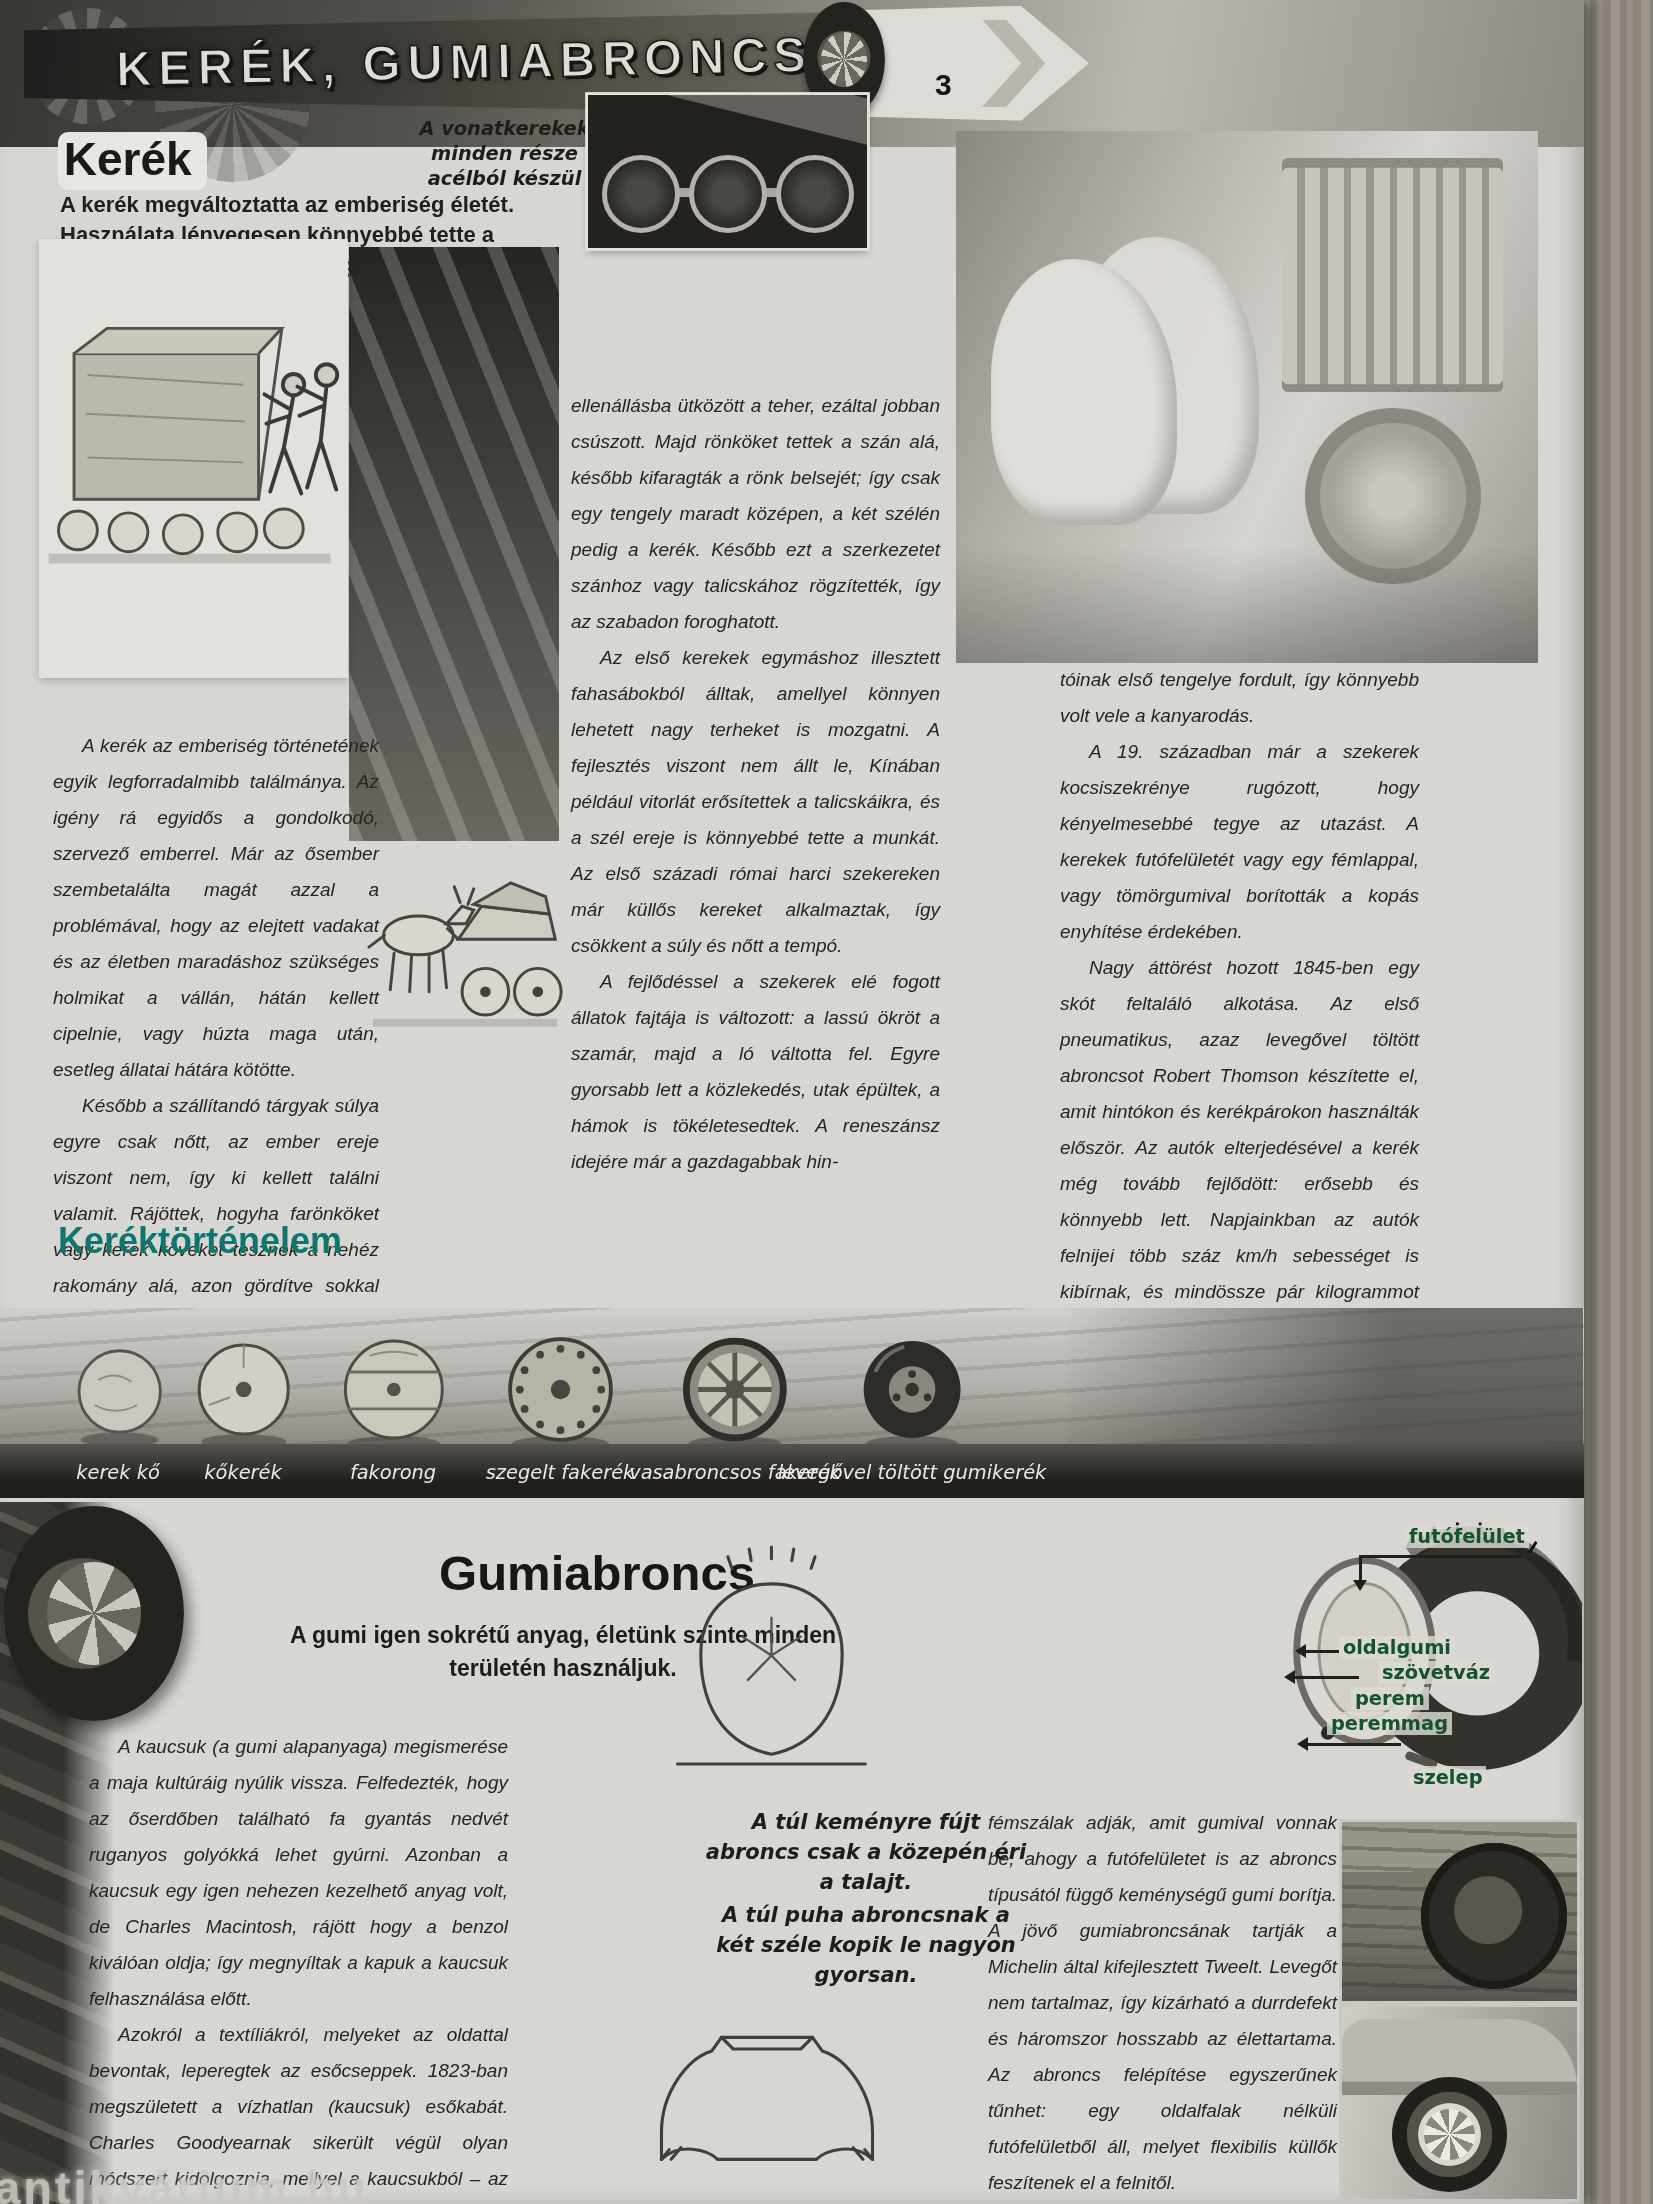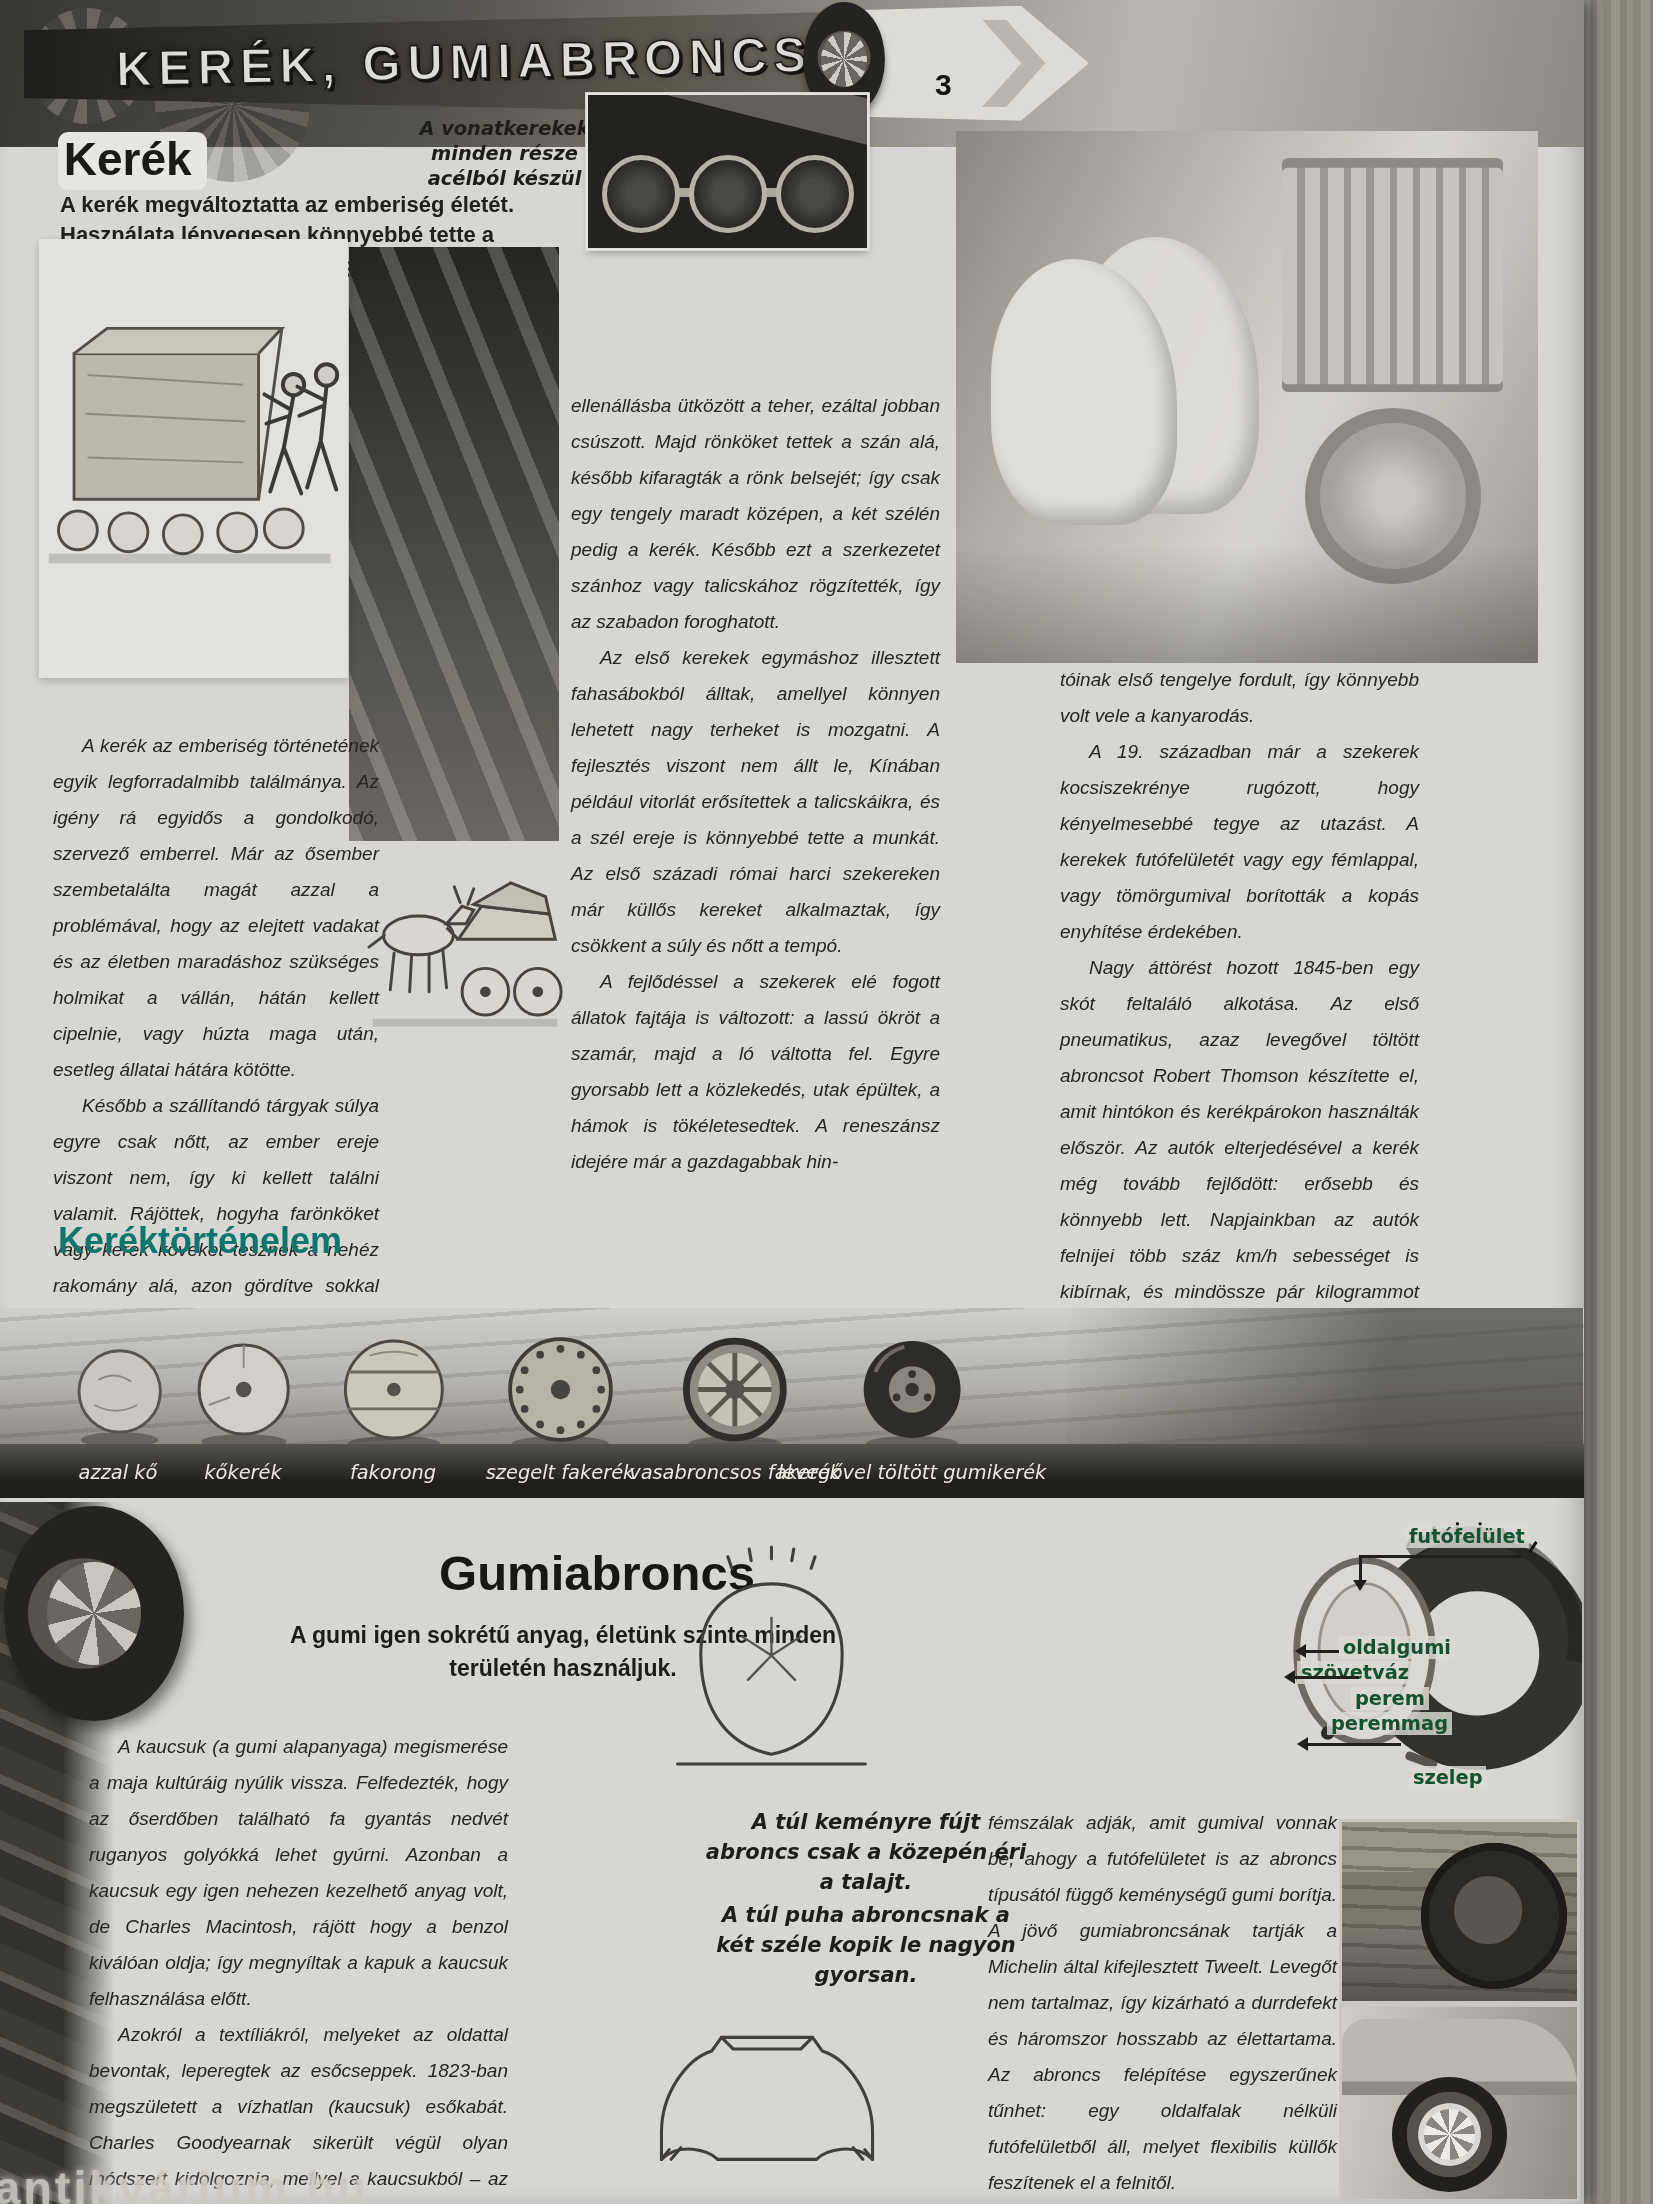--- a/index.html
+++ b/index.html
@@ -308,21 +308,21 @@
       <g fill="#35332e">
         <circle cx="940" cy="64" r="4"></circle>
           <circle cx="956" cy="88" r="4"></circle>
           <circle cx="924" cy="88" r="4"></circle>
       </g>
       <path d="M902,62 a46,46 0 0 1 30,-26" stroke="#6d6a63" stroke-width="4" fill="none"></path>
     </g>
   </svg>
 
   <div class="abs wh-strip"></div>
-  <div class="wlabel" style="left:118px">azzal kő</div>
+  <div class="wlabel" style="left:118px">kerek kő</div>
   <div class="wlabel" style="left:243px">kőkerék</div>
   <div class="wlabel" style="left:393px">fakorong</div>
   <div class="wlabel" style="left:560px">szegelt fakerék</div>
   <div class="wlabel" style="left:735px">vasabroncsos fakerék</div>
   <div class="wlabel" style="left:912px">levegővel töltött gumikerék</div>
 
   <div class="abs tread-strip"></div>
   <div class="abs photo-tire-left"></div>
 
   <div class="abs g-title">Gumiabroncs</div>
@@ -369,21 +369,21 @@
       <circle cx="46" cy="234" r="7" fill="#2f2d29"></circle>
       <circle cx="122" cy="234" r="7" fill="#2f2d29"></circle>
       <rect x="128" y="252" width="34" height="9" rx="4" fill="#56534d" transform="rotate(20 128 252)"></rect>
     </svg>
   </div>
   <div class="dlabel" style="left:1405px;top:1525px">futófelület</div>
   <div class="arrH" style="left:1359px;top:1555px;width:163px"></div>
   <div class="arrV" style="left:1359px;top:1555px;height:31px"></div>
   <div class="dlabel" style="left:1339px;top:1636px">oldalgumi</div>
   <div class="arrL" style="left:1302px;top:1650px;width:37px"></div>
-  <div class="dlabel" style="left:1297px;top:1661px">szövetváz</div>
+  <div class="dlabel" style="left:1378px;top:1661px">szövetváz</div>
   <div class="arrL" style="left:1291px;top:1676px;width:68px"></div>
   <div class="dlabel" style="left:1351px;top:1687px">perem</div>
   <div class="dlabel" style="left:1327px;top:1712px">peremmag</div>
   <div class="arrL" style="left:1304px;top:1743px;width:97px"></div>
   <div class="dlabel" style="left:1409px;top:1766px">szelep</div>
 
   <div class="abs photo-field">
     <div class="ftire"></div>
   </div>
   <div class="abs photo-car">

